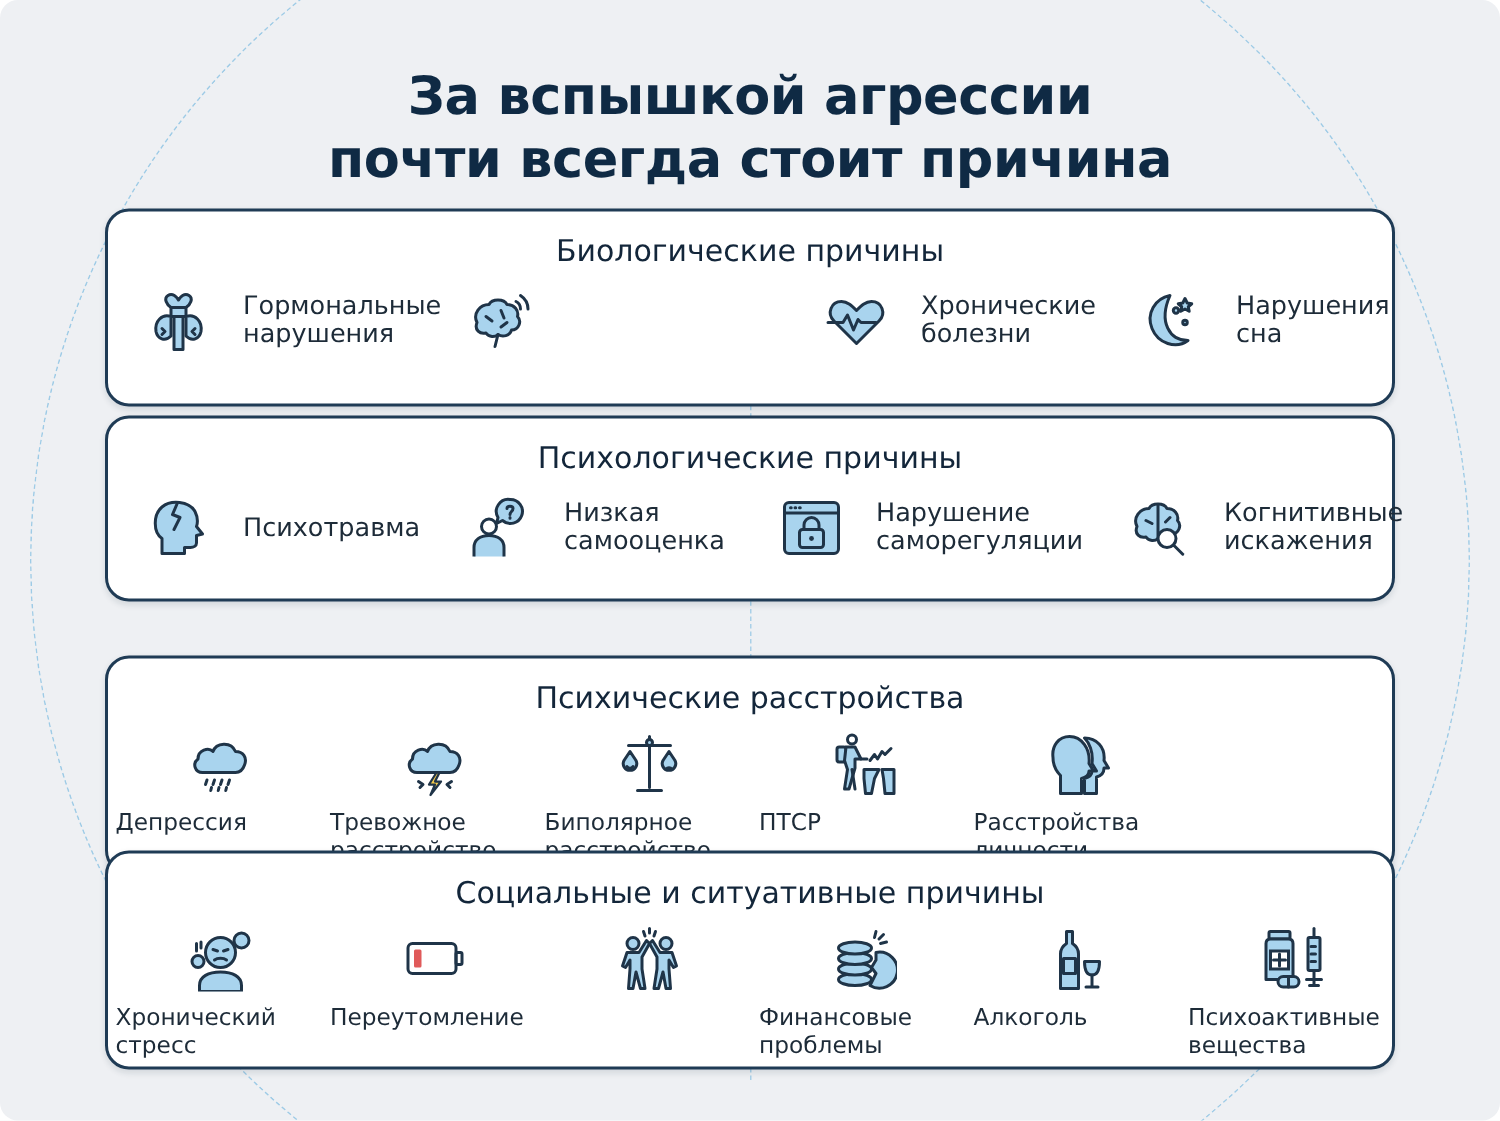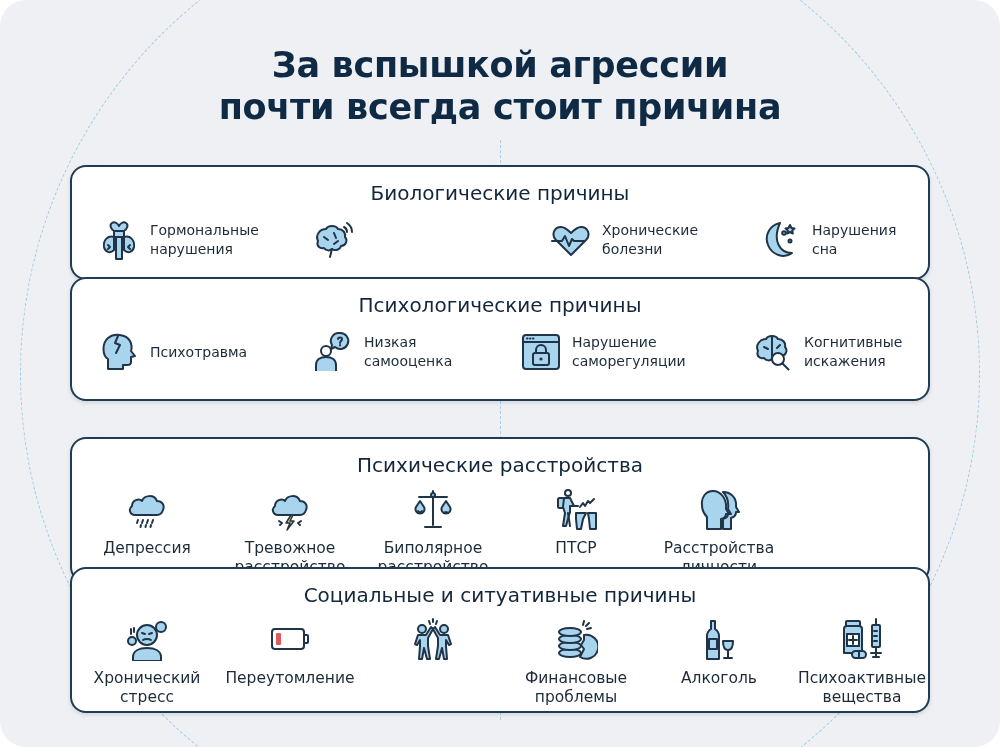--- a/index.html
+++ b/index.html
@@ -1,20 +1,20 @@
 <!DOCTYPE html>
 <html><head>
   <meta charset="utf-8">
   <style>
     * { box-sizing: border-box; margin: 0; padding: 0; }
     html, body { width: 1000px; height: 747px; background: #ffffff; overflow: hidden; }
     body { font-family: "Liberation Sans", "DejaVu Sans", sans-serif; color: #1b2a3a; }
     .canvas {
       position: absolute; left: 0; top: 0; width: 1000px; height: 747px;
-      background: #eef0f3; border-radius: 26px; overflow: hidden;
+      background: #eef0f3; border-radius: 12px; overflow: hidden;
     }
     .bg-circle {
       position: absolute; left: 50%; top: 374px; width: 960px; height: 960px;
       margin-left: -480px; margin-top: -480px;
       border: 1.5px dashed #9ecbe6; border-radius: 50%;
     }
     .bg-vline {
       position: absolute; left: 500px; top: 140px; width: 0; height: 580px;
       border-left: 1.5px dashed #a9d0e8;
     }
@@ -31,25 +31,25 @@
     }
     .card-title {
       position: absolute; left: 0; right: 0; text-align: center;
       font-size: 20px; color: #13263a; font-family: "DejaVu Sans", sans-serif;
     }
     .item-inline {
       position: absolute; display: flex; align-items: center;
     }
     .item-inline .ico { width: 42px; height: 42px; flex: none; }
     .item-inline .lbl {
-      margin-left: 10px; font-size: 14px; line-height: 19px; color: #1d2b38;
+      margin-left: 22px; font-size: 17px; line-height: 19px; color: #1d2b38;
       white-space: pre-line; font-family: "DejaVu Sans", sans-serif;
     }
     .item-stack {
-      position: absolute; width: 140px; text-align: center;
+      position: absolute; width: 140px; text-align: left;
     }
     .item-stack .ico { width: 44px; height: 44px; margin: 0 auto; display: block; }
     .item-stack .lbl {
       margin-top: 8px; font-size: 15.5px; line-height: 19px; color: #1d2b38;
       white-space: pre-line; font-family: "DejaVu Sans", sans-serif;
     }
     svg .s { stroke: #1f3448; stroke-width: 2; fill: none; stroke-linecap: round; stroke-linejoin: round; }
     svg .fs { fill: #a9d4ee; stroke: #1f3448; stroke-width: 2; stroke-linejoin: round; }
     svg .red { fill: #e05a5a; }
   </style>
@@ -58,21 +58,21 @@
 
 <div class="canvas">
   <div class="bg-circle"></div>
   <div class="bg-vline"></div>
 
   <div class="title">
     <div>За вспышкой агрессии</div>
     <div>почти всегда стоит причина</div>
   </div>
 
-  <div class="card" style="top:165px; height:115px;text-decoration:underline;">
+  <div class="card" style="top:139px; height:132px;text-decoration:underline;">
     <div class="card-title" style="top:14px;">Биологические причины</div>
     <div class="item-inline" style="left:26px; top:52px;">
       <svg class="ico" viewBox="0 0 42 42">
         <path class="fs" d="M14 4c3-2 6 1 7 3 1-2 4-5 7-3 3 2 1 6-2 8h-10c-3-2-5-6-2-8z"></path>
         <rect class="fs" x="16" y="12" width="10" height="6" rx="1"></rect>
         <path class="fs" d="M16 18c-6-2-11 3-10 10 1 5 6 7 10 3v-13zM26 18c6-2 11 3 10 10-1 5-6 7-10 3v-13z"></path>
         <rect class="fs" x="18" y="18" width="6" height="22"></rect>
         <path class="s" d="M10 26l2 2-2 2M32 26l-2 2 2 2"></path>
       </svg>
       <div class="lbl">Гормональные

